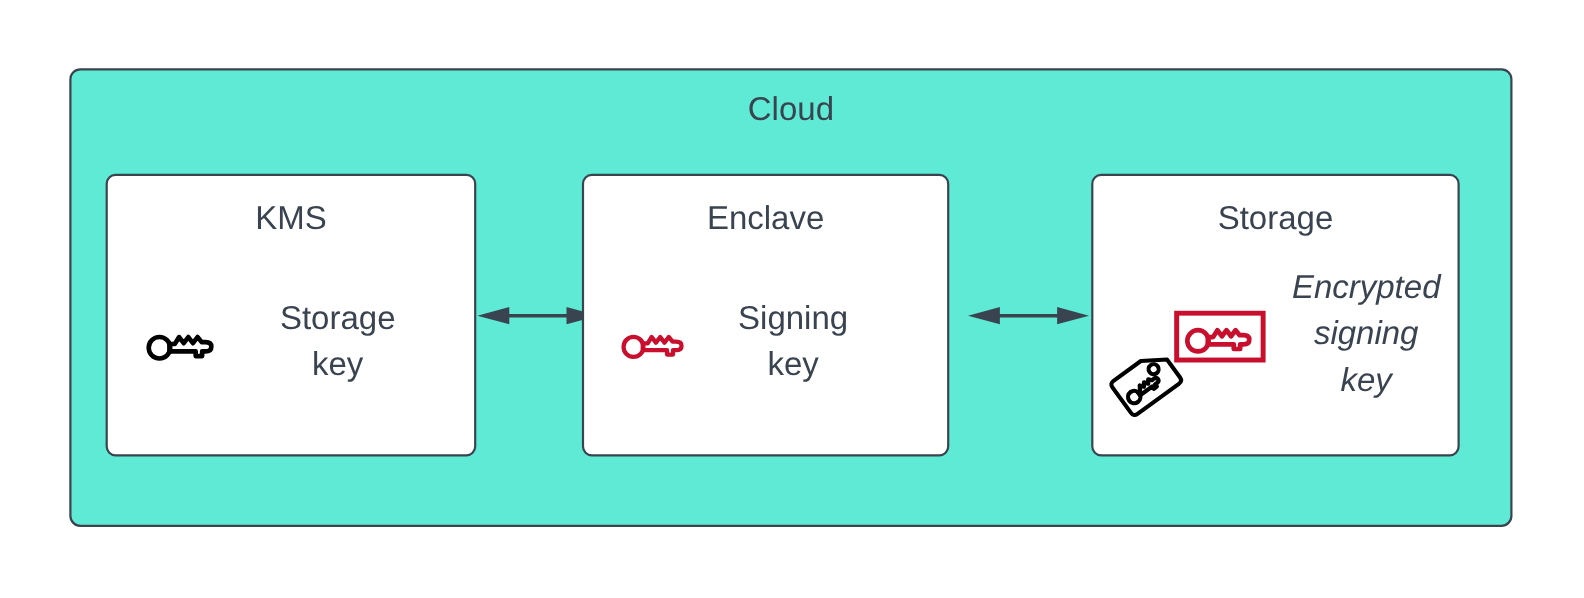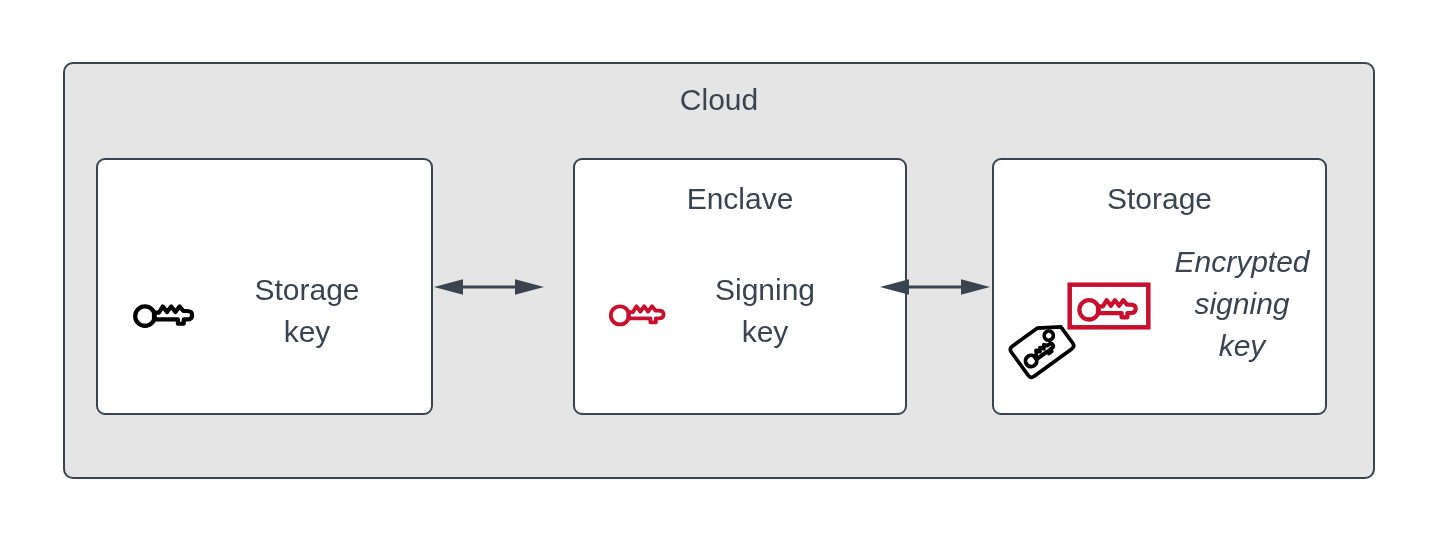--- a/index.html
+++ b/index.html
@@ -11,42 +11,42 @@
     font-family: "Liberation Sans", sans-serif;
     color: #3a4450;
     overflow: hidden;
   }
   .cloud-box {
     position: absolute;
     left: 63px; top: 62px;
     width: 1312px; height: 417px;
     border: 2px solid #3a4450;
     border-radius: 10px;
-    background: #e5e5e5;
+    background: #5eead4;
     box-sizing: border-box;
   }
   .cloud-title {
     position: absolute;
     left: 0; top: 18px;
     width: 100%;
     text-align: center;
     font-size: 30px;
     line-height: 36px;
   }
   .node {
     position: absolute;
     top: 94px;
     height: 257px;
     border: 2px solid #3a4450;
     border-radius: 9px;
     background: #ffffff;
     box-sizing: border-box;
   }
   .node-kms     { left: 31px;  width: 337px; }
-  .node-enclave { left: 508px; width: 334px; }
+  .node-enclave { left: 464px; width: 334px; }
   .node-storage { left: 927px; width: 335px; }
   .node-title {
     text-align: center;
     margin-top: 22px;
     font-size: 30px;
     line-height: 34px;
   }
   .node-label {
     position: absolute;
     width: 200px;
@@ -98,20 +98,21 @@
     </g>
   </defs>
 </svg>
 
 <div class="canvas">
   <div class="cloud-box">
 
     <div class="cloud-title">Cloud</div>
 
     <div class="node node-kms">
+      <div class="node-title">KMS</div>
       <svg class="icon key-svg kms-key" viewBox="0 0 48 30">
         <use href="#key-shape" stroke="currentColor" stroke-width="3"></use>
       </svg>
       <div class="node-label label-kms">Storage
 key</div>
     </div>
 
     <svg class="arrow arrow-1" viewBox="0 0 114 20">
       <line x1="25" y1="10" x2="89" y2="10"></line>
       <path d="M2 10 L31 2.2 L31 17.8 Z"></path>

